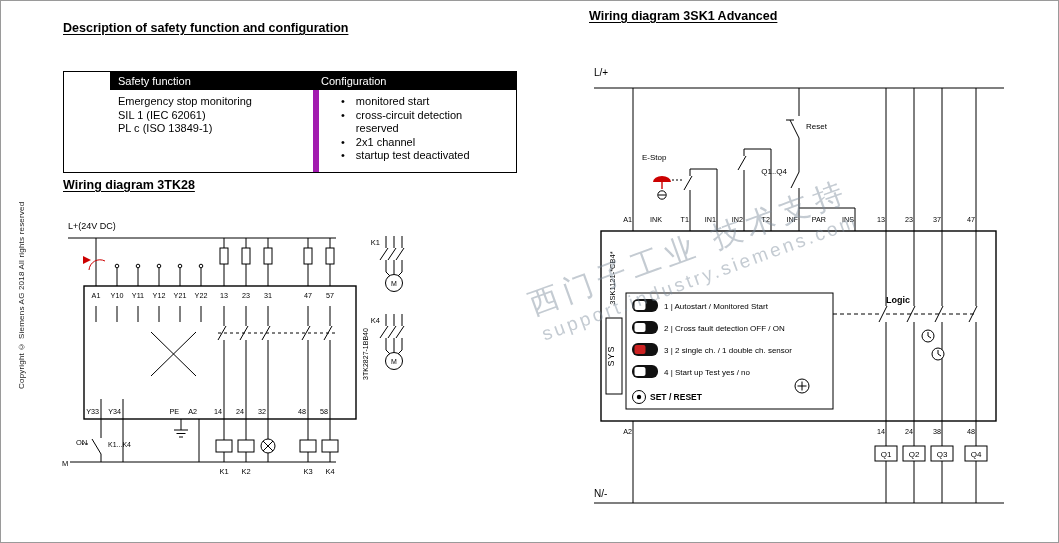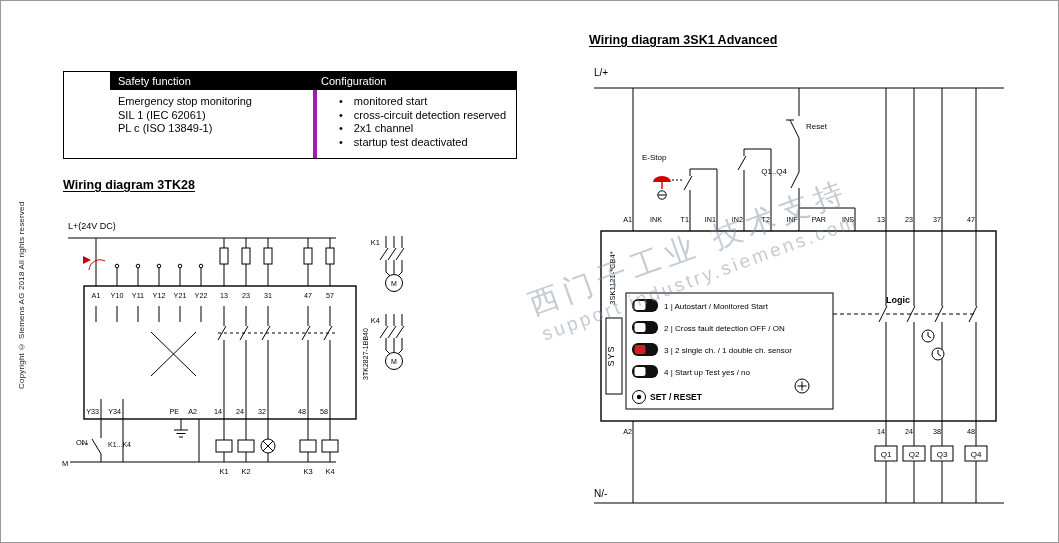--- a/index.html
+++ b/index.html
@@ -9,39 +9,40 @@
           border:1px solid #9a9a9a; overflow:hidden; }
   .abs { position:absolute; }
   .heading { font-weight:bold; font-size:12.5px; text-decoration:underline; text-underline-offset:2px; white-space:nowrap; }
   .copyright { left:16px; top:148px; height:240px; writing-mode:vertical-rl;
                transform:rotate(180deg); font-size:8px; color:#222; letter-spacing:.2px; white-space:nowrap; }
   .safety-table { left:62px; top:70px; width:454px; border:1px solid #000; font-size:11px; background:#fff;padding-left:46px; }
   .safety-table .thead { display:flex; background:#000; color:#fff; }
   .safety-table .thead > div { width:50%; padding:3px 8px; font-size:11px; }
   .safety-table .tbody { display:flex; }
   .safety-table .tbody > div { width:50%; padding:5px 8px 9px; }
-  .safety-table .tbody > div + div { border-left:4px solid #a21caf; }
+  .safety-table .tbody > div + div { border-left:6px solid #a21caf; }
   .safety-line { line-height:13.5px; }
   .config-item { display:flex; line-height:13.5px; }
   .config-item::before { content:"\2022"; margin:0 11px 0 14px; }
   .watermark { left:432px; top:226px; width:520px; transform:rotate(-20deg);
                color:rgba(125,140,155,0.45); text-align:center; pointer-events:none; }
   .watermark .wm1 { font-size:30px; letter-spacing:6px; white-space:nowrap; }
   .watermark .wm2 { font-size:19px; letter-spacing:3px; white-space:nowrap; }
   svg text { font-family:"Liberation Sans", sans-serif; fill:#000; stroke:none; }
   .wires { stroke:#000; stroke-width:1; fill:none; }
   .red { stroke:#cc0000; }
 </style>
 </head>
 <body>
 
 <div class="page">
 
   <div class="abs copyright">Copyright © Siemens AG 2018 All rights reserved</div>
 
+  <div class="abs heading" style="left:62px; top:20px;">Description of safety function and configuration</div>
 
   <div class="abs safety-table">
     <div class="thead">
       <div>Safety function</div>
       <div>Configuration</div>
     </div>
     <div class="tbody">
       <div>
         <div class="safety-line">Emergency stop monitoring</div>
         <div class="safety-line">SIL 1 (IEC 62061)</div>
@@ -158,21 +159,21 @@
       <text x="20" y="231" font-size="7.5">ON</text>
       <text x="52" y="233" font-size="7">K1...K4</text>
       <text x="6" y="252" font-size="7.5">M</text>
       <text x="168" y="260" font-size="7.5" text-anchor="middle">K1</text>
       <text x="190" y="260" font-size="7.5" text-anchor="middle">K2</text>
       <text x="252" y="260" font-size="7.5" text-anchor="middle">K3</text>
       <text x="274" y="260" font-size="7.5" text-anchor="middle">K4</text>
     </g>
   </svg>
 
-  <div class="abs heading" style="left:588px; top:32px;">Wiring diagram 3SK1 Advanced</div>
+  <div class="abs heading" style="left:588px; top:8px;">Wiring diagram 3SK1 Advanced</div>
 
   <svg class="abs" style="left:585px; top:55px;" width="430" height="460" viewBox="0 0 430 460">
     <g class="wires">
 
       <path d="M8 32 H418" stroke-width="1.2"></path>
       <path d="M8 447 H418" stroke-width="1.2"></path>
 
       <path d="M47 32 V175"></path>
 
       <path d="M104 175 V134 M98 134 L106 120 M104 120 V113 M104 113 H131 M131 113 V175"></path>

